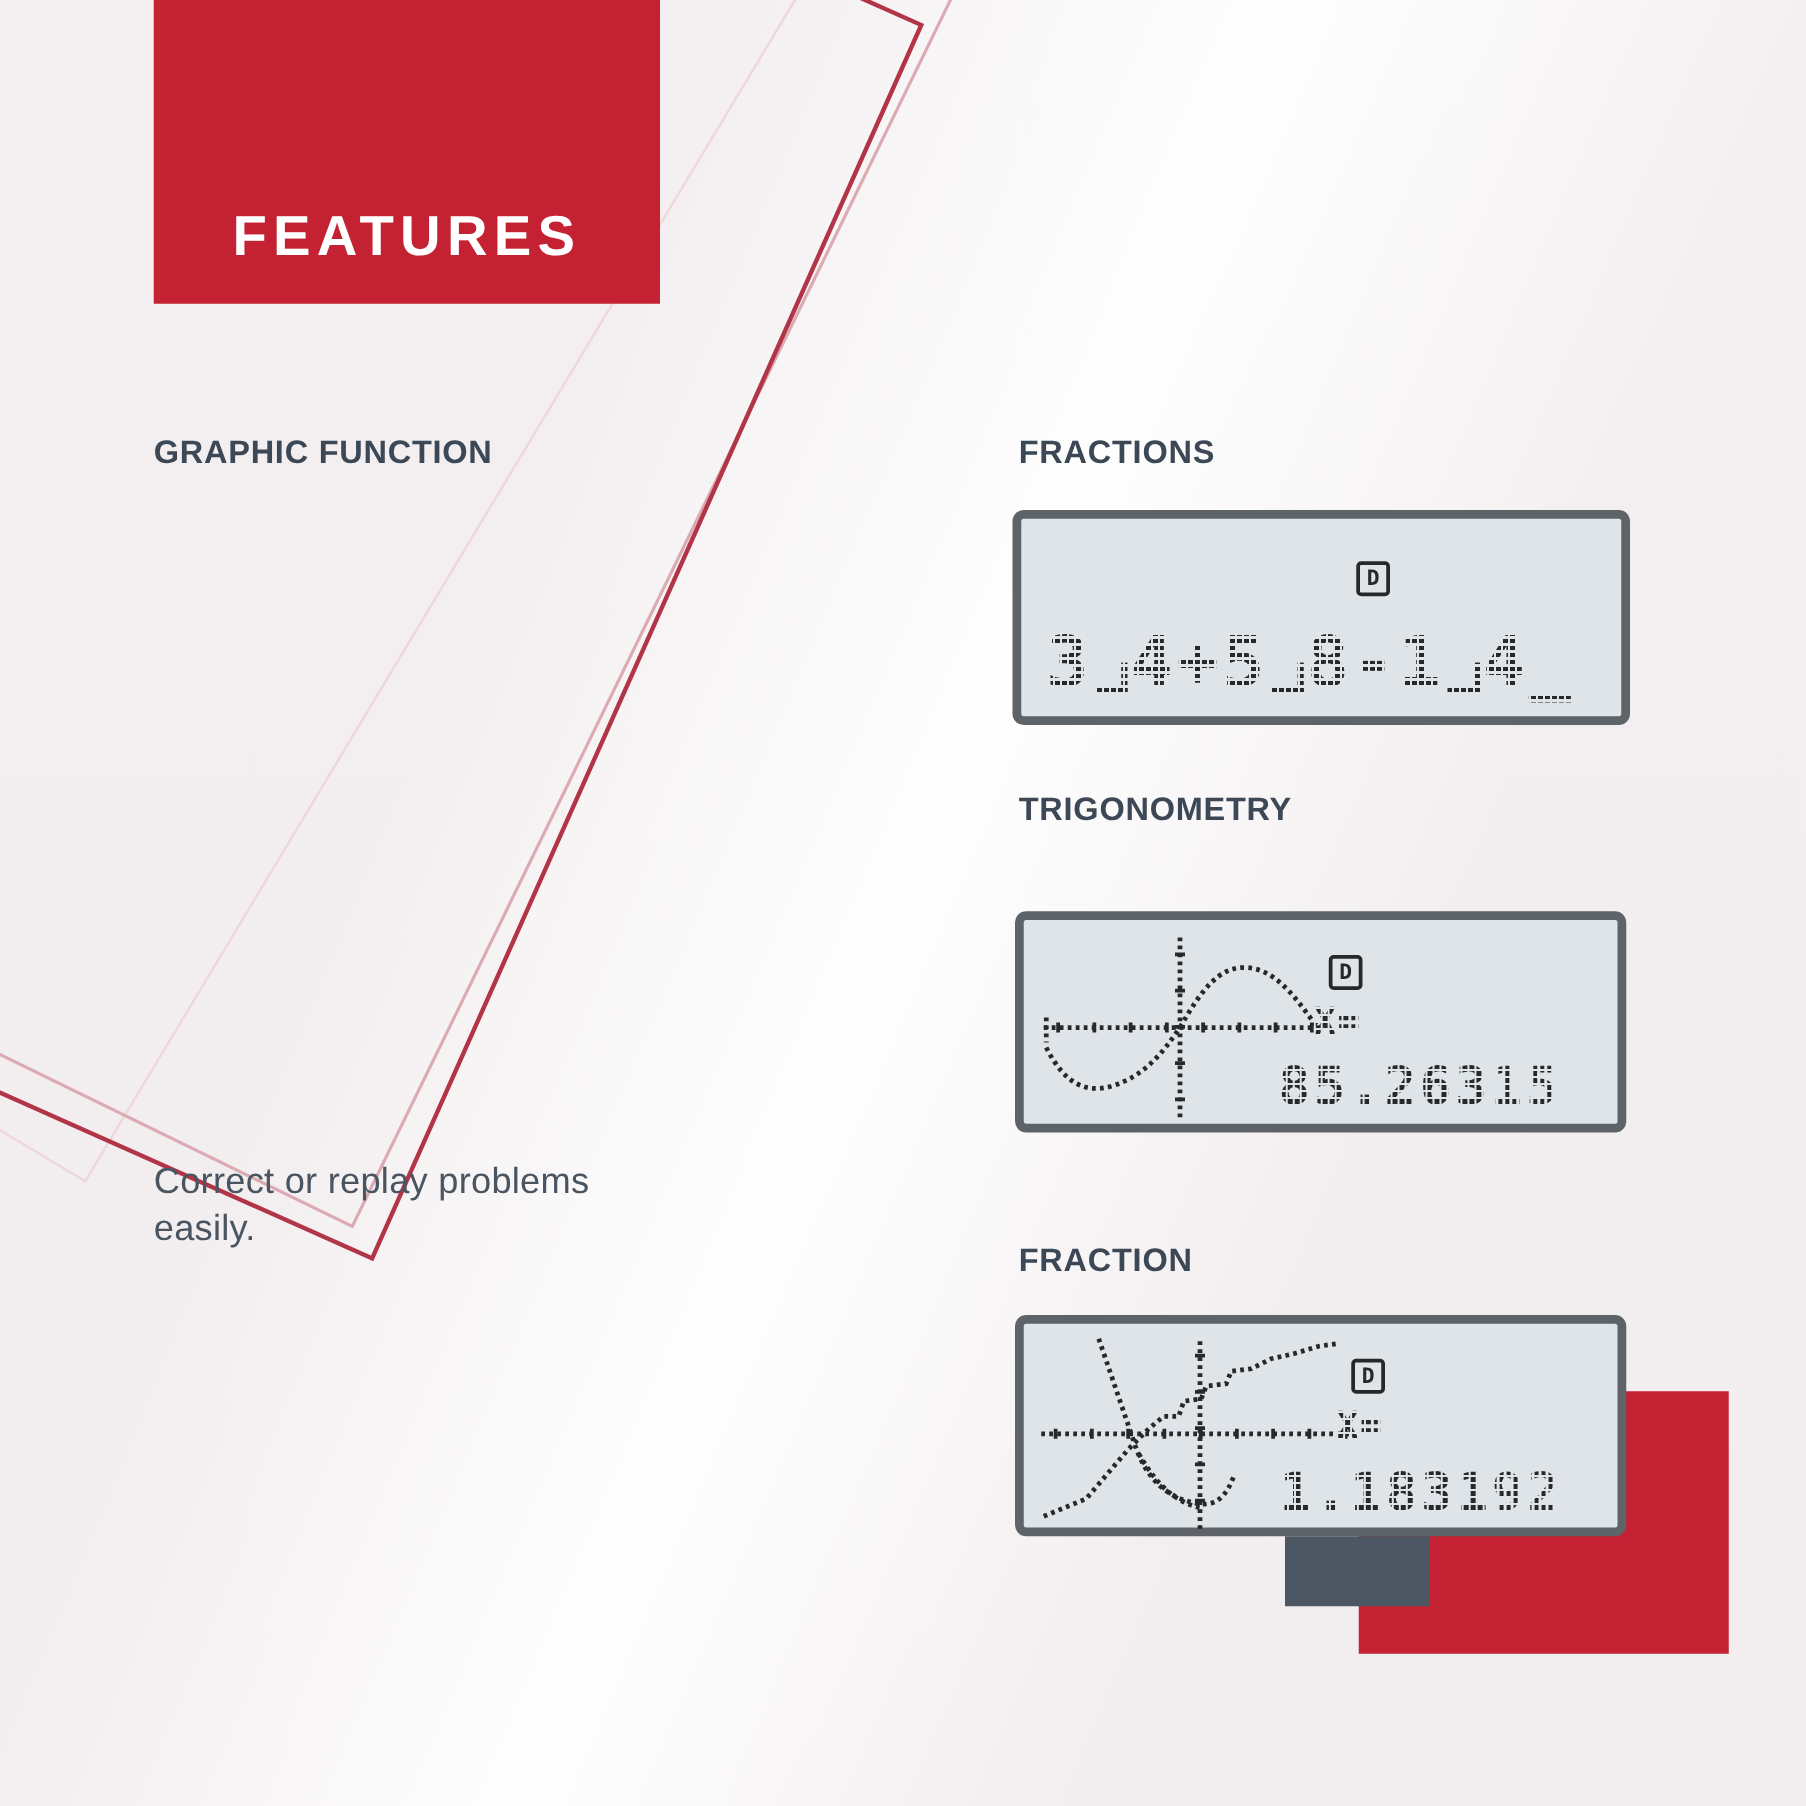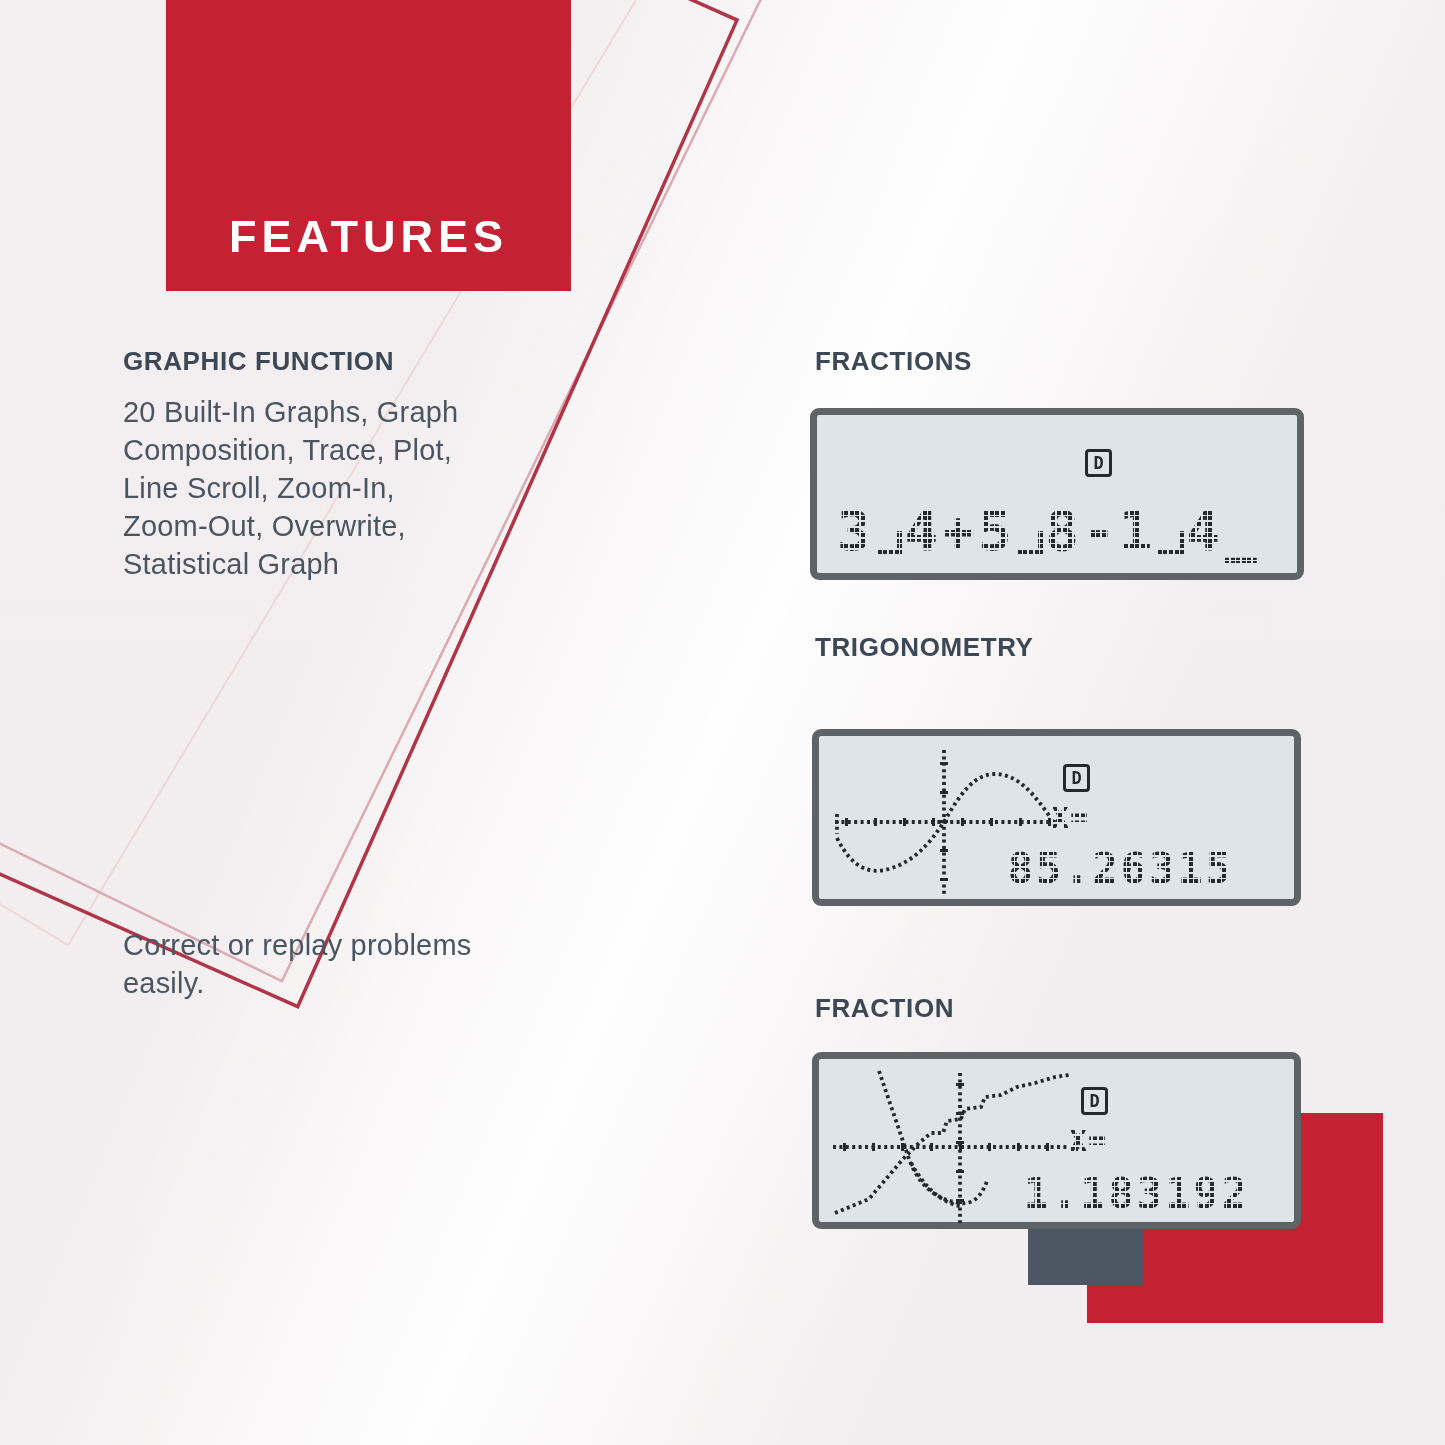--- a/index.html
+++ b/index.html
@@ -10,23 +10,23 @@
       linear-gradient(113deg, rgba(255,255,255,0) 28%, rgba(255,255,255,.95) 50%, rgba(255,255,255,0) 72%),
       linear-gradient(180deg,#f3eff0 0%,#f2edee 100%);
   }
   .deco{position:absolute;left:0;top:0;width:1445px;height:1445px;}
   .ln{fill:none}
   .ln-dark{stroke:#b23447;stroke-width:3.5}
   .ln-mid{stroke:#dcaab2;stroke-width:2.5}
   .ln-light{stroke:#eed8da;stroke-width:2}
 
   .banner{
-    position:absolute;left:123px;top:0;width:405px;height:291px;
+    position:absolute;left:123px;top:0;width:405px;height:243px;
     display:flex;align-items:flex-end;justify-content:center;
-    padding-bottom:28px;box-sizing:border-box;z-index:3;margin-left:43px;
+    padding-bottom:28px;box-sizing:border-box;z-index:3;
   }
   .banner-label{
     color:#fff;font-size:45px;font-weight:600;letter-spacing:5px;
   }
 
   .sec{position:absolute;left:123px;width:540px;z-index:3;}
   .sec-title{
     font-size:26px;font-weight:700;color:#3d4856;letter-spacing:.6px;
   }
   .sec-body{
@@ -103,25 +103,20 @@
 
   <div class="red-rect"></div>
   <div class="gray-rect"></div>
 
   <div class="banner">
     <span class="banner-label">FEATURES</span>
   </div>
 
   <div class="sec" style="top:346px">
     <div class="sec-title">GRAPHIC FUNCTION</div>
-    <div class="sec-body">20 Built-In Graphs, Graph
-Composition, Trace, Plot,
-Line Scroll, Zoom-In,
-Zoom-Out, Overwrite,
-Statistical Graph</div>
   </div>
   <div class="sec" style="top:910px">
     <div class="sec-body">Correct or replay problems
 easily.</div>
   </div>
 
   <div class="sec-title rh" style="top:346px">FRACTIONS</div>
   <div class="lcd" style="left:810px;top:408px;width:494px;height:172px">
     <span class="dbox" style="left:268px;top:34px">D</span>
     <div class="expr px"><span>3<span class="frac-sep"></span>4+5<span class="frac-sep"></span>8-1<span class="frac-sep"></span>4</span><span>_</span></div>
@@ -132,21 +127,21 @@
     <svg class="graph" width="310" height="160" viewBox="0 0 310 160" aria-hidden="true">
       <line class="gstroke" x1="12" y1="80" x2="240" y2="80"></line>
       <line class="gticks" x1="22" y1="80" x2="240" y2="80"></line>
       <line class="gstroke" x1="121" y1="8" x2="121" y2="152"></line>
       <line class="gticks" x1="121" y1="20" x2="121" y2="152"></line>
       <line class="gstroke" x1="14" y1="72" x2="14" y2="92"></line>
       <path class="gstroke" d="M14,96 C30,128 48,132 66,127 C92,119 106,102 121,80 C138,50 152,32 172,32 C196,32 212,54 228,76 L236,84"></path>
     </svg>
     <span class="dbox" style="left:244px;top:28px">D</span>
     <span class="x-label px" style="left:232px;top:64px">X=</span>
-    <span class="lcd-value px" style="right:60px;top:108px">85.26315</span>
+    <span class="lcd-value px" style="right:45px;top:108px">85.26315</span>
   </div>
 
   <div class="sec-title rh" style="top:993px">FRACTION</div>
   <div class="lcd" style="left:812px;top:1052px">
     <svg class="graph" width="310" height="164" viewBox="0 0 310 164" aria-hidden="true">
       <line class="gstroke" x1="10" y1="82" x2="258" y2="82"></line>
       <line class="gticks" x1="20" y1="82" x2="258" y2="82"></line>
       <line class="gstroke" x1="137" y1="8" x2="137" y2="158"></line>
       <line class="gticks" x1="137" y1="18" x2="137" y2="158"></line>
       <path class="gstroke" d="M56,6 L84,88 C94,120 112,134 136,138 C150,140 158,132 164,116"></path>

